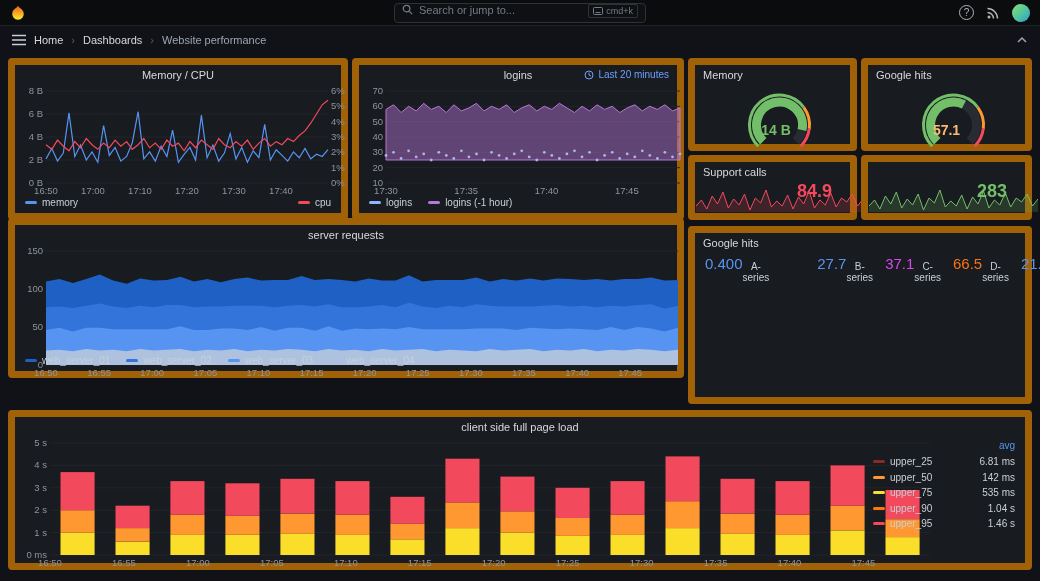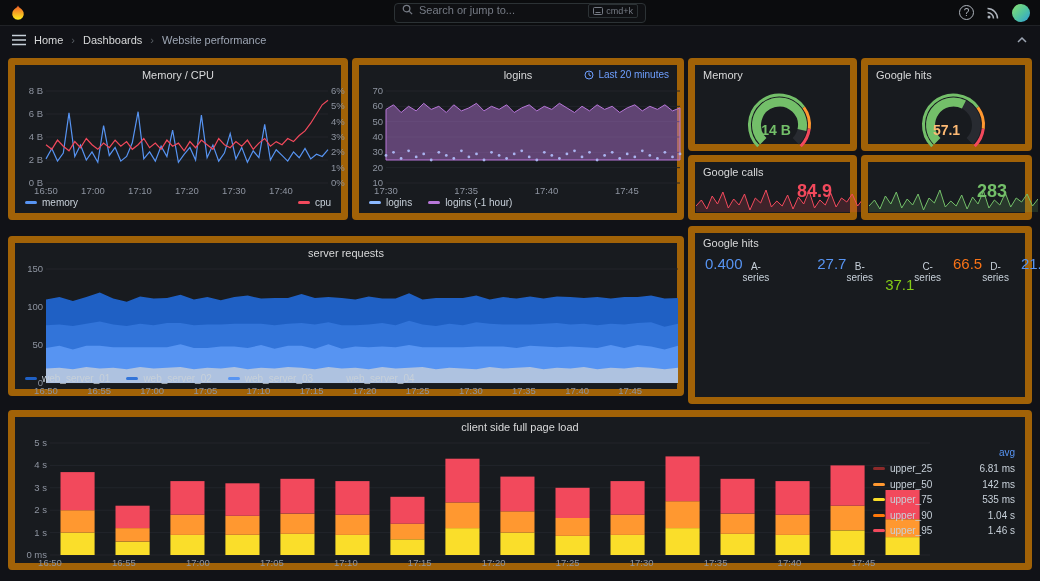--- a/index.html
+++ b/index.html
@@ -31,31 +31,31 @@
 .timerange{position:absolute;top:4px;right:8px;display:flex;align-items:center;gap:4px;font-size:10px;color:#6e9fff;cursor:pointer}
 .gauge-value{position:absolute;left:0;right:0;top:57px;text-align:center;font-size:14px;font-weight:bold;z-index:2}
 .stat-value{position:absolute;top:19px;right:18px;font-size:18px;font-weight:bold}
 .spark{position:absolute;left:1px;bottom:1px}
 #bargauge{position:absolute;top:22px;left:10px;right:10px;bottom:8px;display:flex;gap:12px}
 .bg-col{flex:1;display:flex;}
 .bg-val{height:22px;font-size:15px}
 .bg-track{flex:1;background:#22252b;position:relative;box-shadow:0 1px 0 #8e94a0}
 .bg-fill{position:absolute;left:0;right:0;bottom:0}
 .bg-label{height:18px;font-size:10px;color:#c7d0d9;text-align:center;padding-top:6px}
-#lg-pageload{position:absolute;top:30px;right:10px;width:142px}
+#lg-pageload{position:absolute;top:23px;right:10px;width:142px}
 .lg-head{text-align:right;color:#5794f2;font-size:10px;height:14px;cursor:pointer}
 .lg-row{display:flex;align-items:center;font-size:10px;height:15.5px;color:#c7d0d9;cursor:pointer}
 .lg-name{margin-right:auto}
 #p-memcpu{left:8px;top:58px;width:340px;height:162px}
 #p-logins{left:352px;top:58px;width:332px;height:162px}
 #p-gmem{left:688px;top:58px;width:169px;height:93px}
 #p-ggoogle{left:861px;top:58px;width:171px;height:93px}
 #p-support{left:688px;top:155px;width:169px;height:65px}
 #p-signups{left:861px;top:155px;width:171px;height:65px}
-#p-server{left:8px;top:236px;width:676px;height:160px}
+#p-server{left:8px;top:218px;width:676px;height:160px}
 #p-bars{left:688px;top:226px;width:344px;height:178px}
 #p-pageload{left:8px;top:410px;width:1024px;height:160px}
 </style>
 </head>
 <body>
 
 <div class="topnav">
   <span class="logo">
     <svg width="16" height="16" viewBox="0 0 16 16">
       <defs>
@@ -249,21 +249,21 @@
       <path d="M63.29,61.21 A30,30 0 1 1 108.77,22.37" stroke="#73bf69" fill="none" stroke-width="3"></path>
       <path d="M108.77,22.37 A30,30 0 0 1 114.26,43.76" stroke="#ff9830" fill="none" stroke-width="3"></path>
       <path d="M114.26,43.76 A30,30 0 0 1 105.71,61.21" stroke="#f2495c" fill="none" stroke-width="3"></path>
       <path d="M68.24,56.26 A23,23 0 1 1 100.76,56.26" stroke="#282b31" fill="none" stroke-width="9"></path>
       <path d="M68.24,56.26 A23,23 0 0 1 94.94,19.51" stroke="#73bf69" fill="none" stroke-width="9"></path>
     </svg>
   <div class="gauge-value" id="v-ggoogle" style="color: #fdba74;">57.1</div>
 </div>
 
 <div class="panel" id="p-support">
-  <div class="ptitle left">Google calls</div>
+  <div class="ptitle left">Support calls</div>
   <div class="stat-value" id="v-support" style="color: rgb(242, 73, 92);">84.9</div>
   <svg class="spark" id="s-support" width="167" height="24">
       <path d="M0.0,18.0L5.4,12.0L10.8,21.0L16.2,8.0L21.5,16.0L26.9,4.0L32.3,20.0L37.7,11.0L43.1,17.0L48.5,6.0L53.9,22.0L59.3,10.0L64.6,15.0L70.0,2.0L75.4,19.0L80.8,13.0L86.2,18.0L91.6,7.0L97.0,21.0L102.4,9.0L107.7,16.0L113.1,3.0L118.5,20.0L123.9,12.0L129.3,17.0L134.7,5.0L140.1,19.0L145.5,10.0L150.8,14.0L156.2,6.0L161.6,18.0L167.0,11.0L167,24L0,24Z" fill="rgba(242,73,92,0.18)" stroke="none"></path>
       <path d="M0.0,18.0L5.4,12.0L10.8,21.0L16.2,8.0L21.5,16.0L26.9,4.0L32.3,20.0L37.7,11.0L43.1,17.0L48.5,6.0L53.9,22.0L59.3,10.0L64.6,15.0L70.0,2.0L75.4,19.0L80.8,13.0L86.2,18.0L91.6,7.0L97.0,21.0L102.4,9.0L107.7,16.0L113.1,3.0L118.5,20.0L123.9,12.0L129.3,17.0L134.7,5.0L140.1,19.0L145.5,10.0L150.8,14.0L156.2,6.0L161.6,18.0L167.0,11.0" fill="none" stroke="#f2495c" stroke-width="1"></path>
     </svg>
 </div>
 
 <div class="panel" id="p-signups">
   <div class="stat-value" id="v-signups" style="color: rgb(115, 191, 105);">283</div>
   <svg class="spark" id="s-signups" width="169" height="24">
@@ -331,21 +331,21 @@
         <div class="bg-label">A-series</div>
       </div>
       <div class="bg-col">
         <div class="bg-val" style="color: rgb(87, 148, 242); margin-left: 36px;">27.7</div>
         <div class="bg-track">
           <div class="bg-fill" style="height: 27.7%; background: rgb(61, 113, 217); border-top: 2px solid rgb(87, 148, 242);"></div>
         </div>
         <div class="bg-label">B-series</div>
       </div>
       <div class="bg-col">
-        <div class="bg-val" style="color: #84cc16; margin-top: 21px;">37.1</div>
+        <div class="bg-val" style="color: #d946ef;">37.1</div>
         <div class="bg-track">
           <div class="bg-fill" style="height: 37.1%; background: rgb(61, 113, 217); border-top: 2px solid rgb(87, 148, 242);"></div>
         </div>
         <div class="bg-label">C-series</div>
       </div>
       <div class="bg-col">
         <div class="bg-val" style="color: #f97316;">66.5</div>
         <div class="bg-track">
           <div class="bg-fill" style="height: 66.5%; background: rgb(148, 96, 184); border-top: 2px solid rgb(184, 119, 217);"></div>
         </div>

